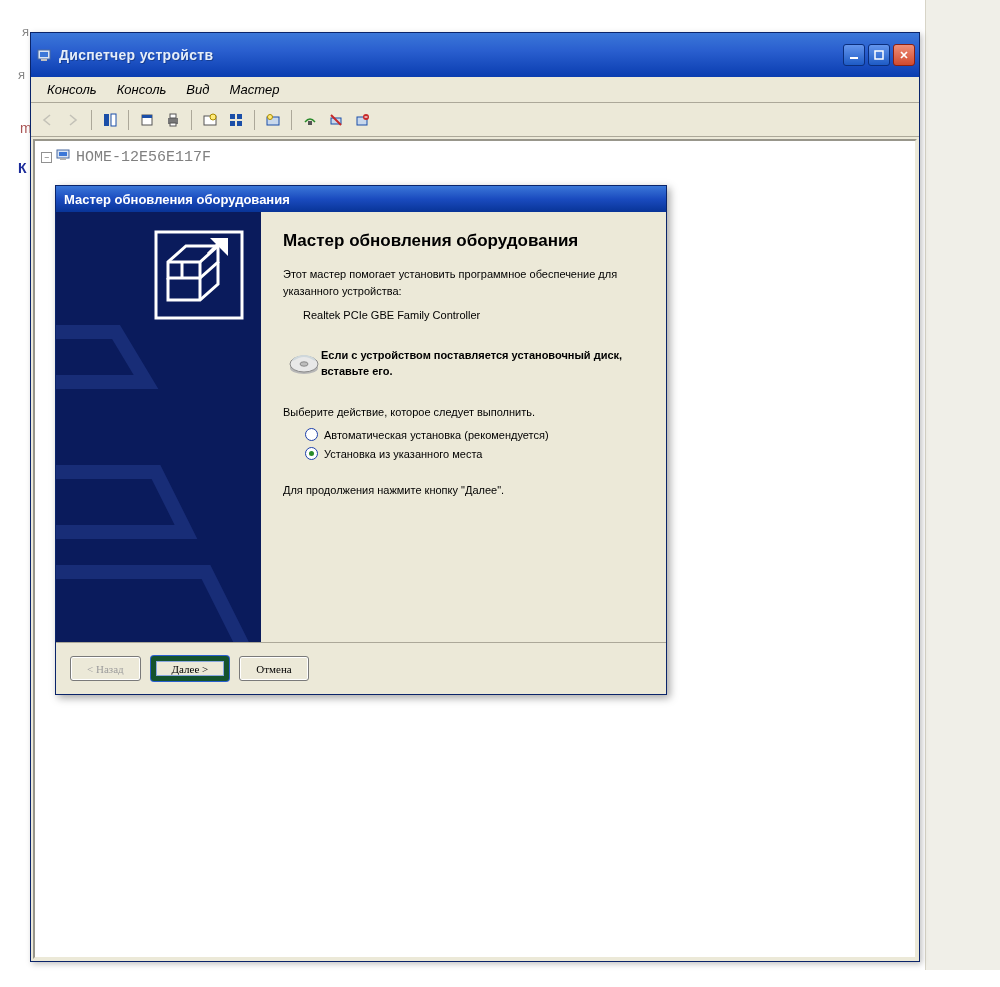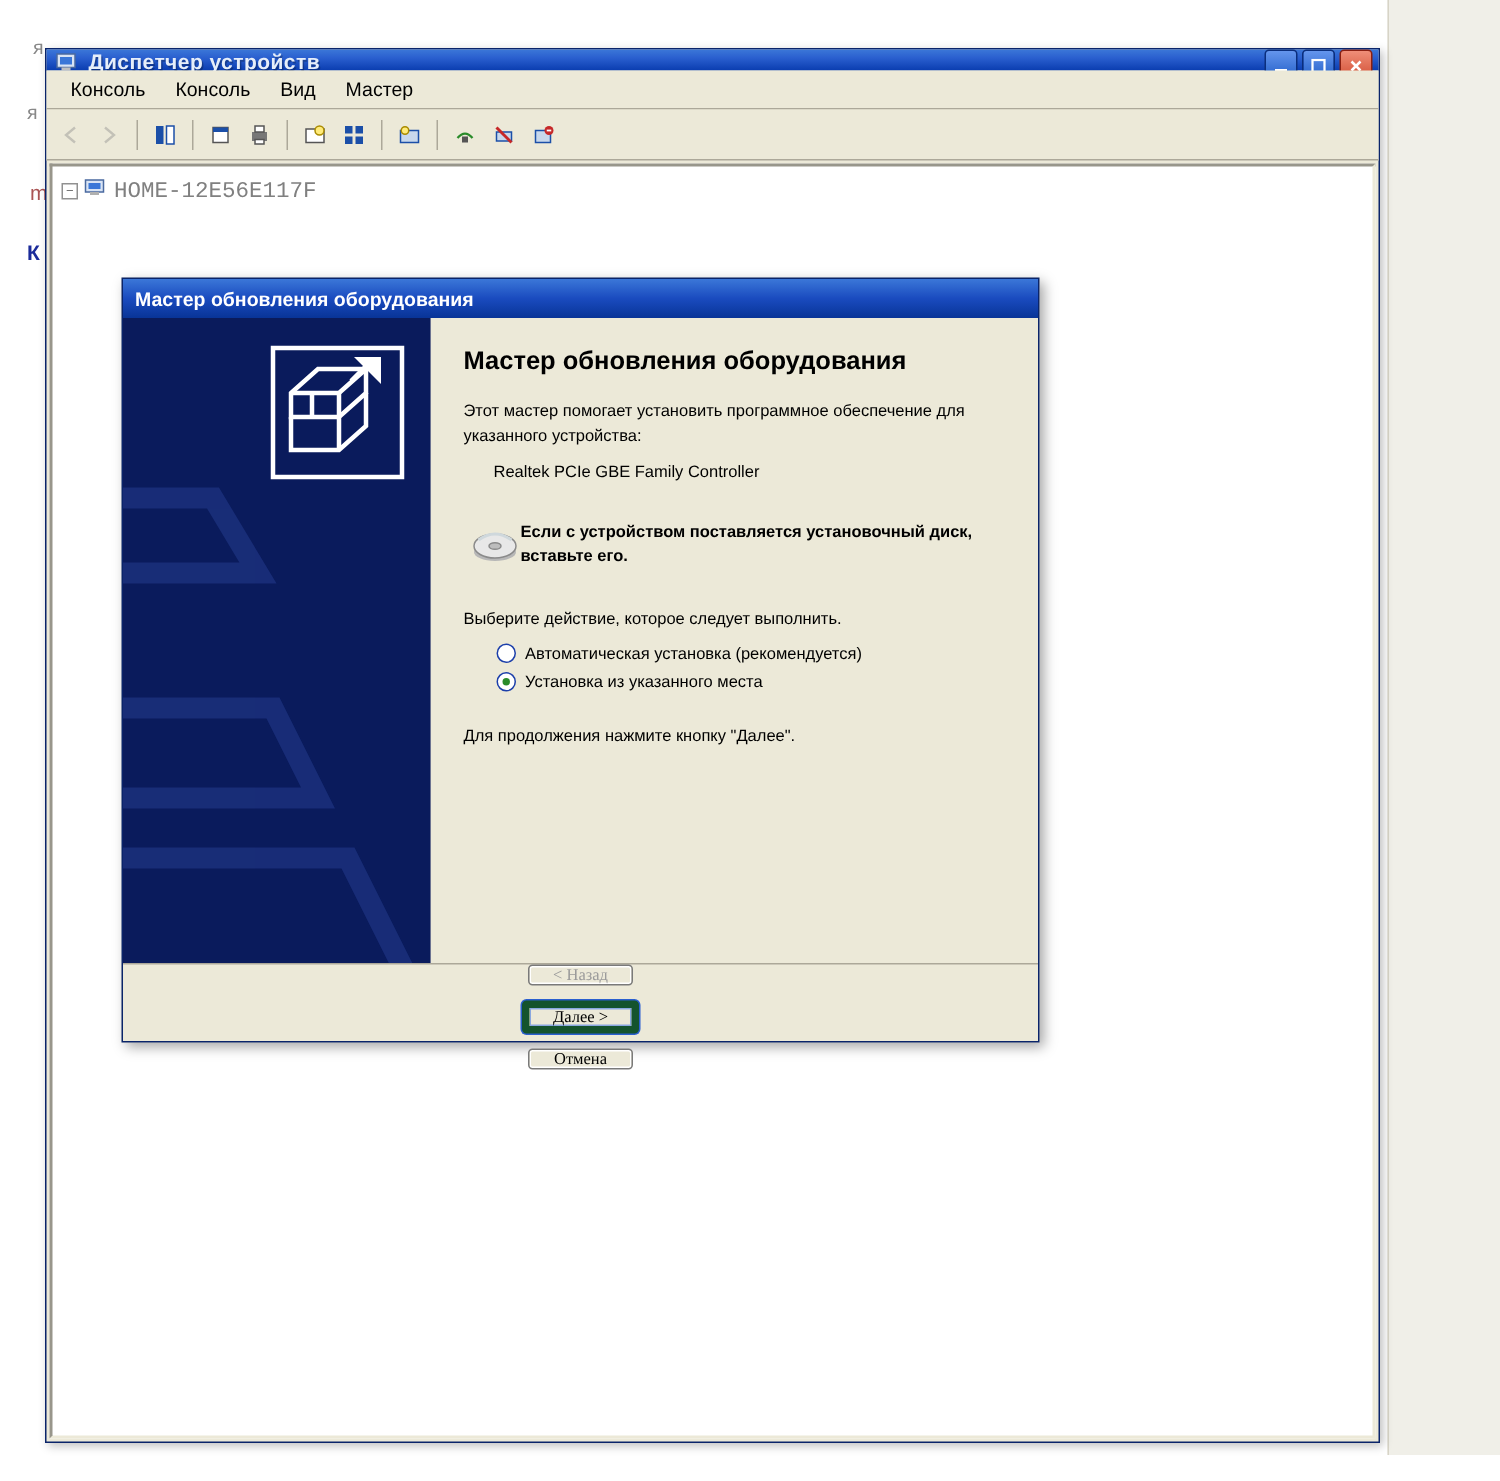--- a/index.html
+++ b/index.html
@@ -33,24 +33,24 @@
     top: 32px;
     width: 890px;
     height: 930px;
     border: 1px solid #0a246a;
     background: #ece9d8;
     box-shadow: 2px 2px 6px rgba(0,0,0,0.25);
     display: flex;
     flex-direction: column;
   }
   .titlebar {
-    height: 14px;
+    height: 44px;
     background: linear-gradient(to bottom, #3b77d8 0%, #2a5fcf 40%, #0a3db0 100%);
     display: flex;
-    align-items: flex-start;
+    align-items: center;
     padding: 0 4px 0 6px;
     color: #fff;
   }
   .titlebar .app-icon {
     width: 16px; height: 16px; margin-right: 6px;
     display: inline-block;
   }
   .titlebar .title-text {
     font-weight: bold;
     font-size: 14px;
@@ -80,20 +80,21 @@
     background: #ece9d8;
     border-bottom: 1px solid #aca899;
     display: flex;
     align-items: center;
     padding: 0 6px;
     font-size: 13px;
   }
   .menubar .menu-item {
     padding: 2px 10px;
     cursor: pointer;
+    font-style: italic;
   }
 
   .toolbar {
     height: 34px;
     background: #ece9d8;
     border-bottom: 1px solid #aca899;
     display: flex;
     align-items: center;
     padding: 0 4px;
     gap: 2px;
@@ -132,21 +133,21 @@
     border: 1px solid #919191;
     display: flex; align-items: center; justify-content: center;
     font-size: 9px; line-height: 1;
     color: #333;
     font-family: Tahoma;
   }
 
   
   .dialog {
     position: absolute;
-    left: 81px;
+    left: 55px;
     top: 185px;
     width: 612px;
     height: 510px;
     border: 1px solid #0a246a;
     background: #ece9d8;
     box-shadow: 3px 3px 8px rgba(0,0,0,0.35);
     display: flex;
     flex-direction: column;
   }
   .dialog .dlg-titlebar {
@@ -208,24 +209,23 @@
     display: none;
   }
   .dlg-content .radio.selected .dot { display: block; }
 
   .dlg-footer {
     height: 52px;
     border-top: 1px solid #aca899;
     background: #ece9d8;
     display: flex;
     align-items: center;
-    justify-content: space-between;
+    justify-content: flex-start;
     padding: 0 14px;
     gap: 10px;
-    flex-direction: column;
   }
   .dlg-footer button {
     font-family: Tahoma;
     font-size: 11px;
     height: 25px;
     padding: 0 16px;
     background: #ece9d8;
     border: 1px solid #7a7a7a;
     border-radius: 3px;
     box-shadow: inset 0 0 0 1px #fff;

